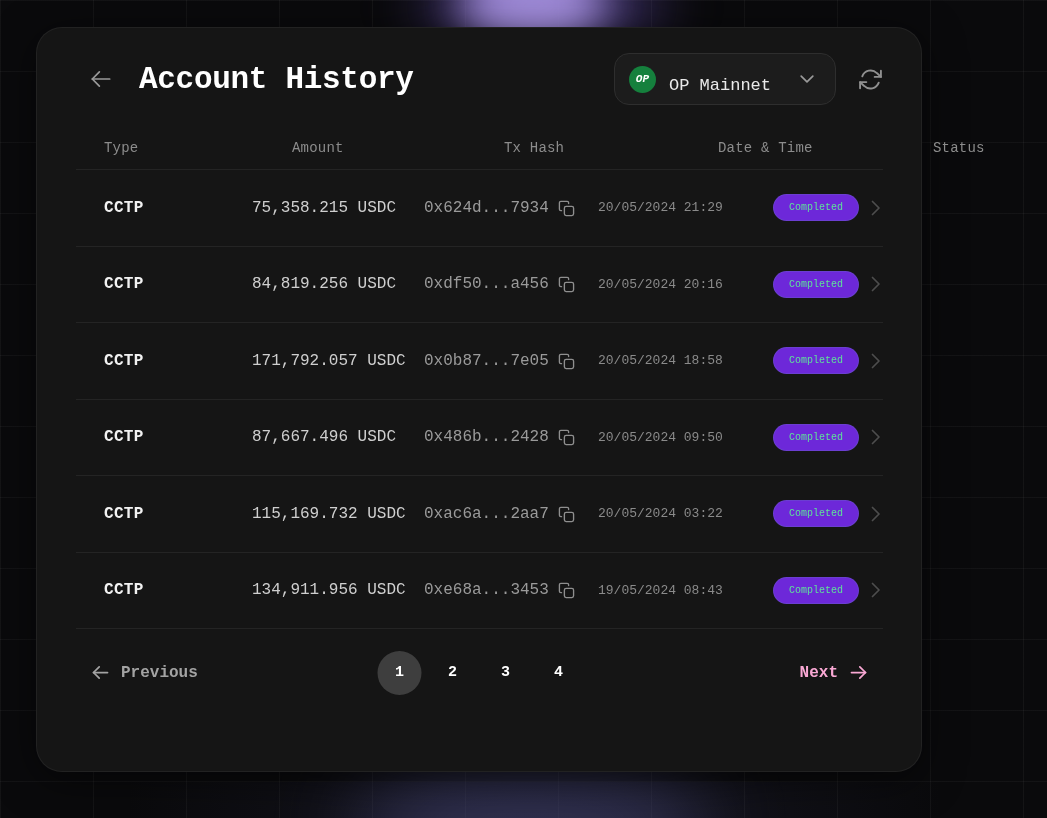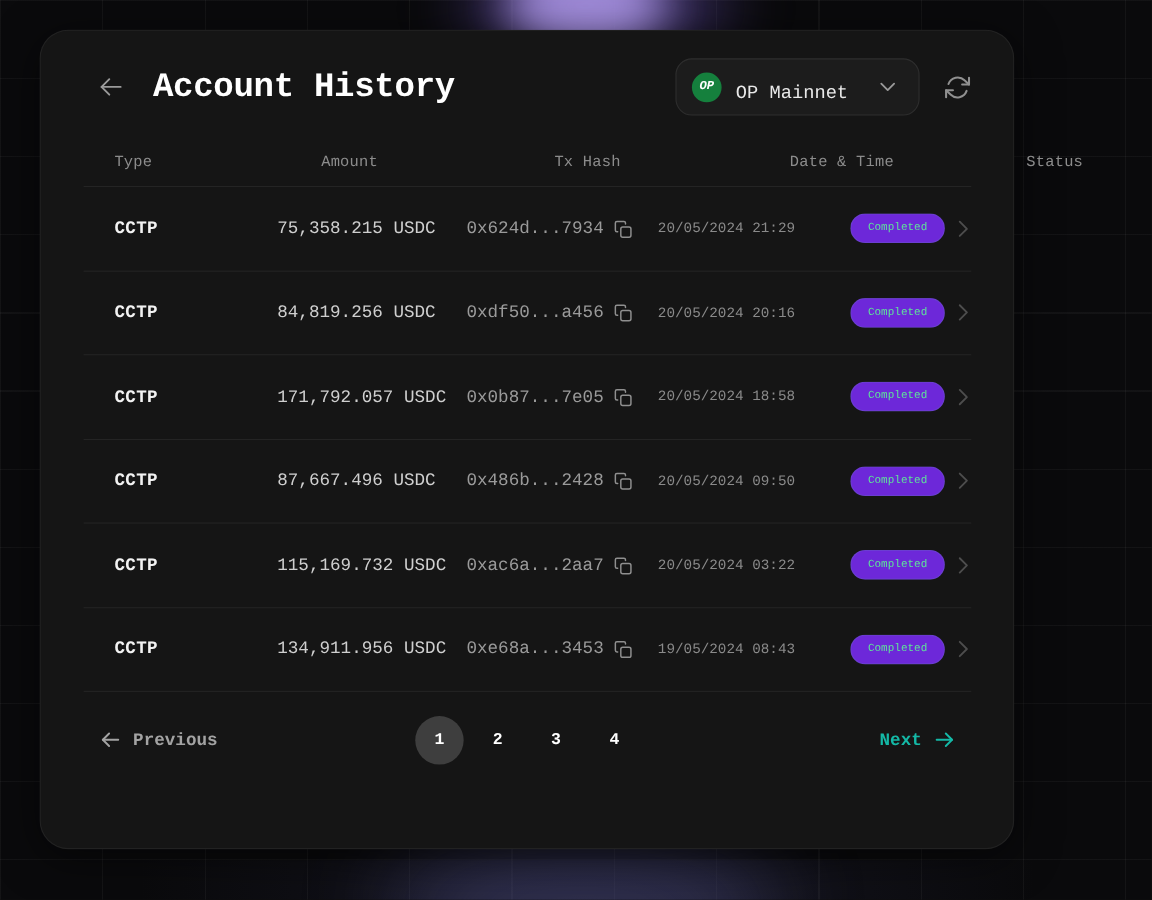--- a/index.html
+++ b/index.html
@@ -101,21 +101,21 @@
     padding:0 14px 4px 14px;
   }
   .pg-prev { display:flex; align-items:center; gap:10px; color:#a3a3a3; font-size:16px; font-weight:700; cursor:default; }
   .pg-pages { display:flex; align-items:center; gap:9px; position:absolute; left:50%; transform:translateX(-50%); }
   .pg-num {
     width:44px; height:44px; border-radius:50%;
     display:flex; align-items:center; justify-content:center;
     color:#ffffff; font-size:15px; font-weight:700; cursor:pointer;
   }
   .pg-num.active { background:#3e3e3e; }
-  .pg-next { display:flex; align-items:center; gap:10px; color:#14b8a6; font-size:16px; font-weight:700; cursor:pointer; }
+  .pg-next { display:flex; align-items:center; gap:10px; color:#f9a8d4; font-size:16px; font-weight:700; cursor:pointer; }
   svg { display:block; }
 </style>
 </head>
 <body>
 
 <div class="bg-grid"></div>
 <div class="glow-top"></div>
 <div class="glow-top-core"></div>
 <div class="glow-bottom"></div>
 <div class="tint-bottom"></div>

